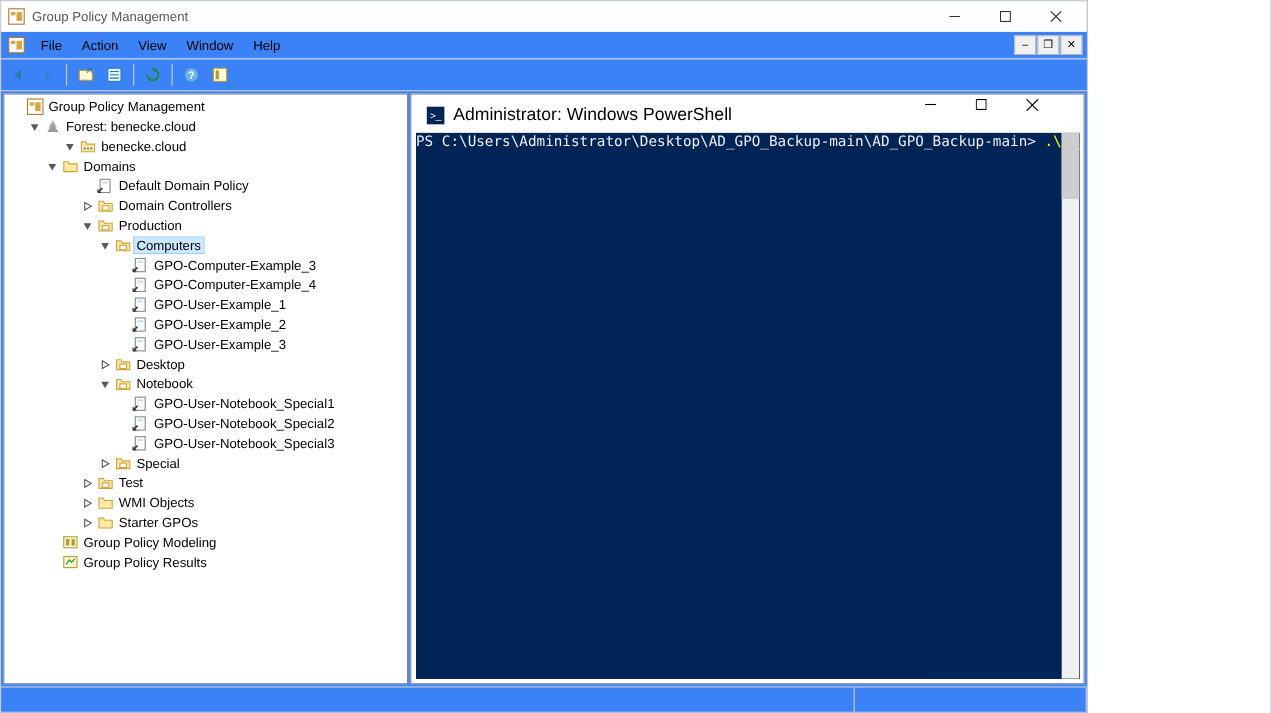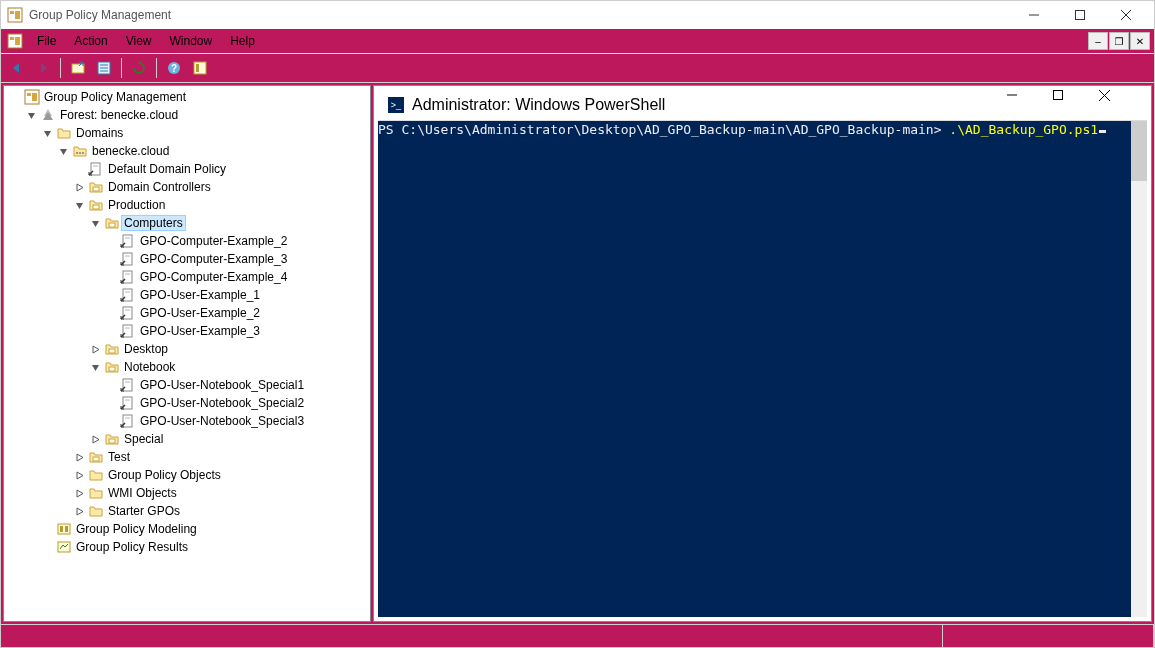--- a/index.html
+++ b/index.html
@@ -1,16 +1,16 @@
 <!DOCTYPE html>
 <html><head>
 <meta charset="utf-8">
 <style>
 html,body{margin:0;padding:0;font-family:"Segoe UI",Tahoma,sans-serif;font-size:12px;color:#000;background:#fff;height:100%;overflow:hidden}
-.window{width:1155px;height:648px;display:flex;flex-direction:column;background:#be185d;border:1px solid #ccc;box-sizing:border-box}
+.window{width:989px;height:648px;display:flex;flex-direction:column;background:#3b82f6;border:1px solid #ccc;box-sizing:border-box}
 .titlebar{height:28px;display:flex;align-items:center;padding:0 6px;background:#fff;color:#555}
 .titlebar .icon{width:16px;height:16px;margin-right:6px}
 .titlebar .title{flex:1;font-size:12px}
 .titlebar .winbtns{display:flex;gap:1px}
 .titlebar .winbtn{width:45px;height:28px;display:flex;align-items:center;justify-content:center;color:#333}
 .menubar{height:24px;display:flex;align-items:center;gap:2px;padding:0 2px;border-bottom:1px solid #e5e5e5}
 .menubar .menuitem{padding:2px 8px}
 .mdi-btns{margin-left:auto;display:flex;gap:1px;padding-right:2px}
 .mdi-btn{width:18px;height:16px;display:flex;align-items:center;justify-content:center;font-size:10px;border:1px solid #bbb;background:#f0f0f0}
 .toolbar{height:28px;display:flex;align-items:center;gap:2px;padding:0 4px;border-bottom:1px solid #d0d0d0}
@@ -171,51 +171,51 @@
             </span>
             <span class="ticon">
               <svg width="16" height="16">
                 <path d="M8 2 L12 9 L4 9 Z" fill="#bbb"></path>
                 <path d="M8 5 L13 13 L3 13 Z" fill="#999"></path>
               </svg>
             </span>
             <span class="label">Forest: benecke.cloud</span>
           </div>
           <div class="tree-row">
-            <span class="indent" style="width: 36px;"></span>
-            <span class="exp">
-              <svg width="9" height="9">
-                <path d="M1 2 L8 2 L4.5 8 Z" fill="#595959"></path>
-              </svg>
-            </span>
-            <span class="ticon">
-              <svg width="16" height="16">
-                <path d="M2 4 L6 4 L7 6 L14 6 L14 13 L2 13 Z" fill="#ffe9a8" stroke="#caa53d"></path>
-              </svg>
-            </span>
-            <span class="label">Domains</span>
-          </div>
-          <div class="tree-row">
             <span class="indent" style="width: 52px;"></span>
             <span class="exp">
               <svg width="9" height="9">
                 <path d="M1 2 L8 2 L4.5 8 Z" fill="#595959"></path>
               </svg>
             </span>
             <span class="ticon">
               <svg width="16" height="16">
                 <path d="M2 4 L6 4 L7 6 L14 6 L14 13 L2 13 Z" fill="#ffe9a8" stroke="#caa53d"></path>
                 <circle cx="5" cy="10" r="1" fill="#777"></circle>
                 <circle cx="8" cy="10" r="1" fill="#777"></circle>
                 <circle cx="11" cy="10" r="1" fill="#777"></circle>
               </svg>
             </span>
             <span class="label">benecke.cloud</span>
           </div>
           <div class="tree-row">
+            <span class="indent" style="width: 36px;"></span>
+            <span class="exp">
+              <svg width="9" height="9">
+                <path d="M1 2 L8 2 L4.5 8 Z" fill="#595959"></path>
+              </svg>
+            </span>
+            <span class="ticon">
+              <svg width="16" height="16">
+                <path d="M2 4 L6 4 L7 6 L14 6 L14 13 L2 13 Z" fill="#ffe9a8" stroke="#caa53d"></path>
+              </svg>
+            </span>
+            <span class="label">Domains</span>
+          </div>
+          <div class="tree-row">
             <span class="indent" style="width: 68px;"></span>
             <span class="exp"></span>
             <span class="ticon">
               <svg width="16" height="16">
                 <rect x="3" y="2" width="9" height="12" fill="#fff" stroke="#888"></rect>
                 <rect x="5" y="4" width="5" height="2" fill="#c8dff5"></rect>
                 <path d="M1 14 L5 10" stroke="#333" stroke-width="1.5"></path>
                 <path d="M1 14 L1 11 M1 14 L4 14" stroke="#333"></path>
               </svg>
             </span>
@@ -270,33 +270,20 @@
             <span class="indent" style="width: 100px;"></span>
             <span class="exp"></span>
             <span class="ticon">
               <svg width="16" height="16">
                 <rect x="3" y="2" width="9" height="12" fill="#fff" stroke="#888"></rect>
                 <rect x="5" y="4" width="5" height="2" fill="#c8dff5"></rect>
                 <path d="M1 14 L5 10" stroke="#333" stroke-width="1.5"></path>
                 <path d="M1 14 L1 11 M1 14 L4 14" stroke="#333"></path>
               </svg>
             </span>
-            <span class="label">GPO-Computer-Example_2</span>
-          </div>
-          <div class="tree-row">
-            <span class="indent" style="width: 100px;"></span>
-            <span class="exp"></span>
-            <span class="ticon">
-              <svg width="16" height="16">
-                <rect x="3" y="2" width="9" height="12" fill="#fff" stroke="#888"></rect>
-                <rect x="5" y="4" width="5" height="2" fill="#c8dff5"></rect>
-                <path d="M1 14 L5 10" stroke="#333" stroke-width="1.5"></path>
-                <path d="M1 14 L1 11 M1 14 L4 14" stroke="#333"></path>
-              </svg>
-            </span>
             <span class="label">GPO-Computer-Example_3</span>
           </div>
           <div class="tree-row">
             <span class="indent" style="width: 100px;"></span>
             <span class="exp"></span>
             <span class="ticon">
               <svg width="16" height="16">
                 <rect x="3" y="2" width="9" height="12" fill="#fff" stroke="#888"></rect>
                 <rect x="5" y="4" width="5" height="2" fill="#c8dff5"></rect>
                 <path d="M1 14 L5 10" stroke="#333" stroke-width="1.5"></path>
@@ -435,34 +422,20 @@
                 <path d="M2 1 L8 4.5 L2 8 Z" fill="none" stroke="#595959"></path>
               </svg>
             </span>
             <span class="ticon">
               <svg width="16" height="16">
                 <path d="M2 4 L6 4 L7 6 L14 6 L14 13 L2 13 Z" fill="#ffe9a8" stroke="#caa53d"></path>
                 <rect x="5" y="8" width="6" height="4" fill="#fff" stroke="#caa53d"></rect>
               </svg>
             </span>
             <span class="label">Test</span>
-          </div>
-          <div class="tree-row">
-            <span class="indent" style="width: 68px;"></span>
-            <span class="exp">
-              <svg width="9" height="9">
-                <path d="M2 1 L8 4.5 L2 8 Z" fill="none" stroke="#595959"></path>
-              </svg>
-            </span>
-            <span class="ticon">
-              <svg width="16" height="16">
-                <path d="M2 4 L6 4 L7 6 L14 6 L14 13 L2 13 Z" fill="#ffe9a8" stroke="#caa53d"></path>
-              </svg>
-            </span>
-            <span class="label">Group Policy Objects</span>
           </div>
           <div class="tree-row">
             <span class="indent" style="width: 68px;"></span>
             <span class="exp">
               <svg width="9" height="9">
                 <path d="M2 1 L8 4.5 L2 8 Z" fill="none" stroke="#595959"></path>
               </svg>
             </span>
             <span class="ticon">
               <svg width="16" height="16">

